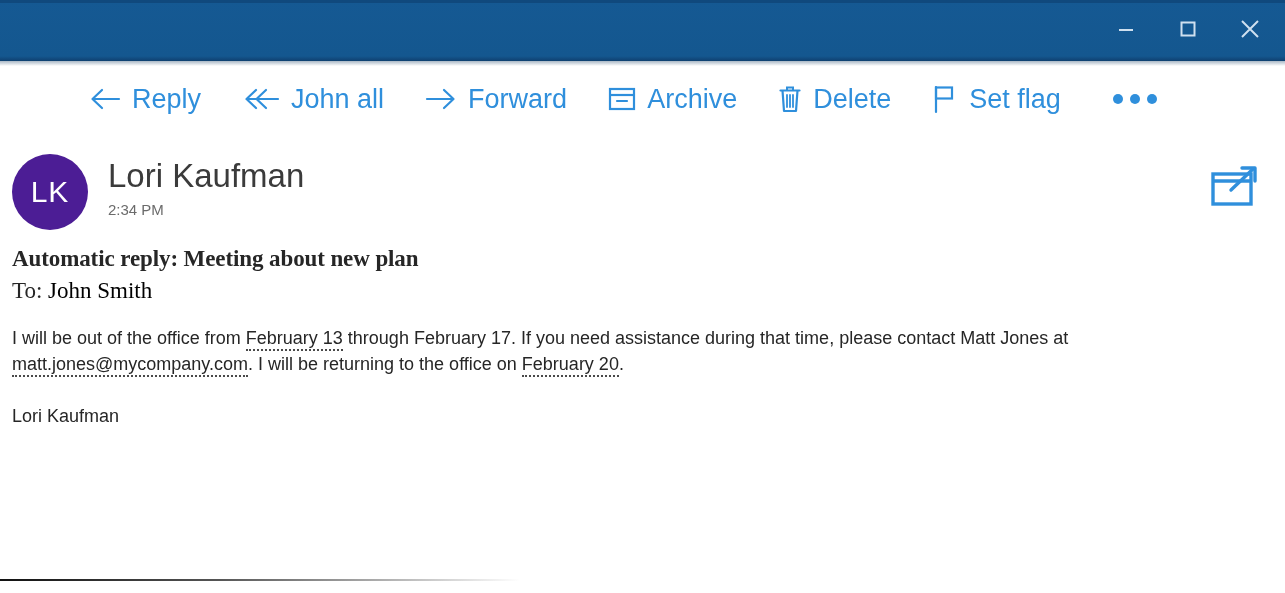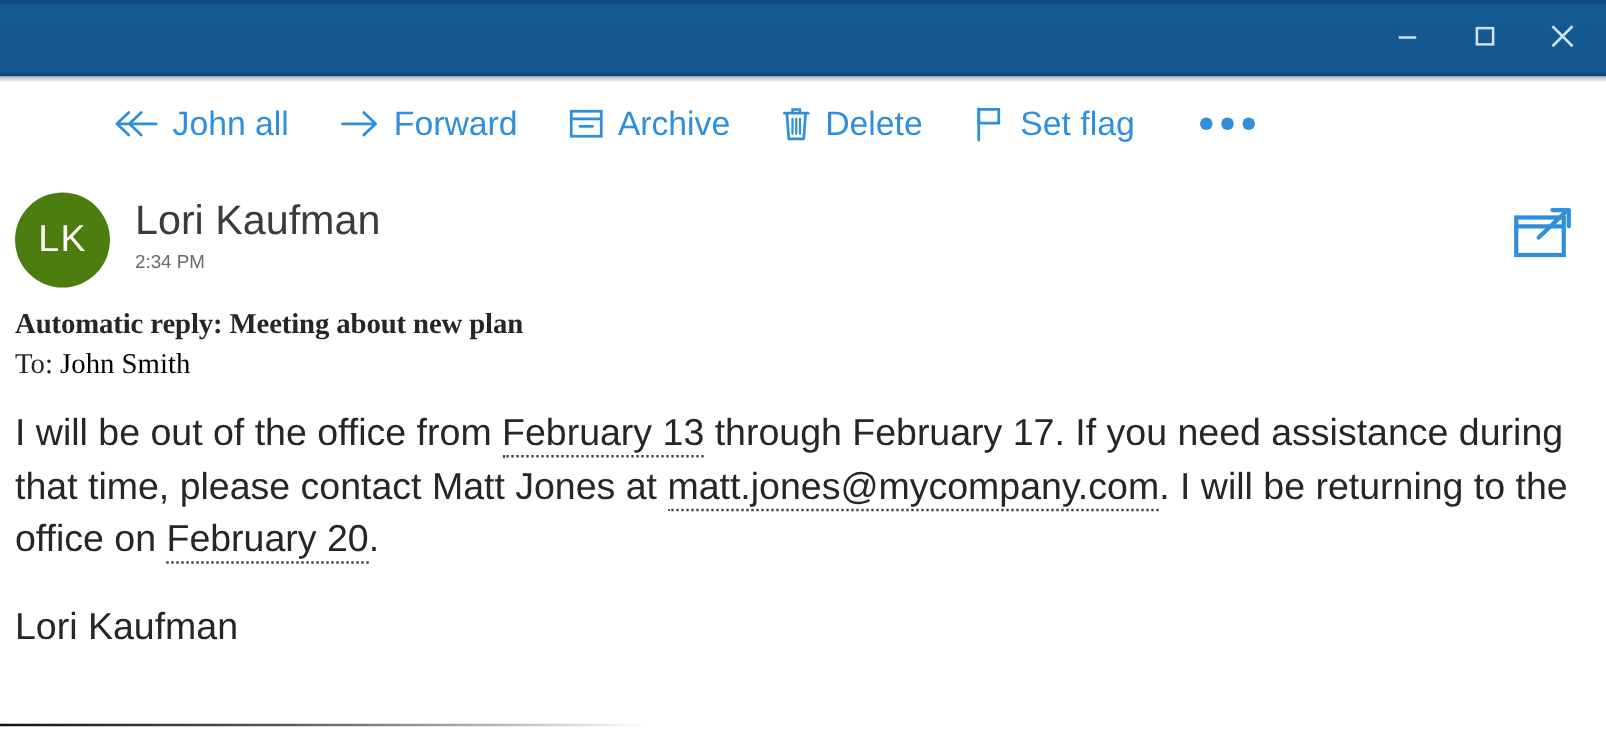--- a/index.html
+++ b/index.html
@@ -101,21 +101,21 @@
   
   .sender-row {
     display: flex;
     align-items: flex-start;
     padding: 17px 24px 0 12px;
   }
   .avatar {
     width: 76px;
     height: 76px;
     border-radius: 50%;
-    background: #4d7c0f;
+    background: #4c1d95;
     color: #ffffff;
     display: flex;
     align-items: center;
     justify-content: center;
     font-size: 30px;
     letter-spacing: 1px;
     flex: none;
     margin-right: 20px;
   }
   .sender-text { flex: 1 1 auto; padding-top: 4px; }
@@ -150,21 +150,21 @@
   .to-line {
     font-size: 23px;
     color: #262626;
     margin-top: 6px;
   }
   .to-line .recipient { color: #000000; }
 
   
   .body-block {
     padding: 22px 30px 0 12px;
-    font-size: 30px;
+    font-size: 18px;
     color: #262626;
     line-height: 1.42;
   }
   .body-block p { margin: 0; }
   .body-block .para-gap { height: 27px; }
   .smarttag {
     border-bottom: 2px dotted #4a4a4a;
     padding-bottom: 1px;
   }
 
@@ -208,20 +208,28 @@
         </svg>
       </span>
     </div>
 
   </div>
 </div>
 <div class="titlebar-shadow"></div>
 
 <div class="toolbar">
 
+  <div class="tb-item">
+    <span class="tb-icon">
+      <svg width="34" height="26" viewBox="0 0 34 26">
+        <path d="M31 13 H5 M14 4 L4.5 13 L14 22" stroke="#2F8FDC" stroke-width="2.2" fill="none" stroke-linecap="round" stroke-linejoin="round"></path>
+      </svg>
+    </span>
+    <span>Reply</span>
+  </div>
 
   <div class="tb-item">
     <span class="tb-icon">
       <svg width="40" height="26" viewBox="0 0 40 26">
         <path d="M37 13 H6" stroke="#2F8FDC" stroke-width="2.2" fill="none" stroke-linecap="round"></path>
         <path d="M15 4 L5.5 13 L15 22" stroke="#2F8FDC" stroke-width="2.2" fill="none" stroke-linecap="round" stroke-linejoin="round"></path>
         <path d="M25 4 L15.5 13 L25 22" stroke="#2F8FDC" stroke-width="2.2" fill="none" stroke-linecap="round" stroke-linejoin="round"></path>
       </svg>
     </span>
     <span>John all</span>

